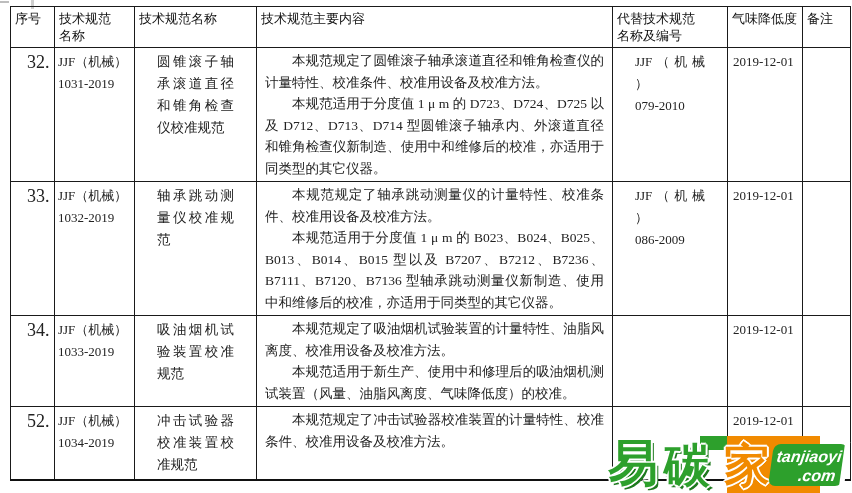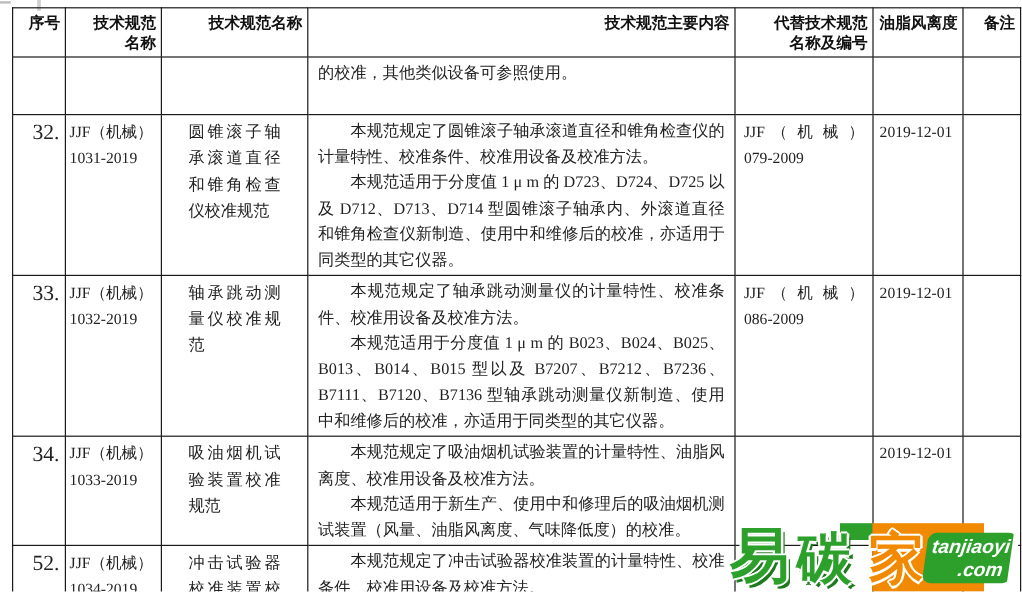--- a/index.html
+++ b/index.html
@@ -16,34 +16,34 @@
     position:absolute;left:10px;top:6px;width:840px;
     border-collapse:collapse;table-layout:fixed;
     font-size:14px;
   }
   .doc-table td,.doc-table th{
     border:1px solid #1a1a1a;vertical-align:top;padding:3px 4px;
     overflow:hidden;
   }
   .doc-table{border-bottom:2px solid #111;}
   th{
-    font-weight:bold;font-size:13px;text-align:right;vertical-align:middle;
+    font-weight:normal;font-size:13px;text-align:left;vertical-align:middle;
     padding:2px 1px;line-height:17px;color:#111;
   }
   th .wrap2{display:inline-block;max-width:58px;}
   th .wrap5{display:inline-block;max-width:84px;}
   td.c-seq{padding-left:16px;font-size:18px;line-height:22px;}
   td.c-code{font-size:13px;line-height:22px;padding-left:3px;padding-right:0;}
   td.c-name{font-size:13.5px;line-height:22px;text-align:justify;padding:3px 22px;}
   td.c-content{padding:2px 8px;}
   .para{
     font-size:13.5px;line-height:21.5px;text-indent:2em;text-align:justify;
   }
   .para.noindent{text-indent:0;text-align:left;}
-  td.c-rep{font-size:13px;line-height:22px;padding:3px 7px;}
+  td.c-rep{font-size:13px;line-height:22px;padding:3px 22px;}
   .rep-l1{text-align:justify;text-align-last:justify;}
   td.c-date{font-size:13px;line-height:19px;padding:4px 2px 3px 5px;white-space:nowrap;}
   td.c-note{}
 
   
   .wm{
     position:absolute;left:608px;top:436px;width:244px;height:57px;
     font-family:"Liberation Sans","DejaVu Sans",sans-serif;z-index:5;
   }
   .wm .blk-green{position:absolute;left:92px;top:0;width:27px;height:14px;background:#2da02c;}
@@ -86,57 +86,39 @@
       <col style="width:75px">
     <col style="width:48px">
   </colgroup>
   <thead>
     <tr style="height:40px">
       <th><span>序号</span></th>
       <th><span class="wrap2">技术规范名称</span></th>
       <th><span>技术规范名称</span></th>
       <th><span>技术规范主要内容</span></th>
       <th><span class="wrap5">代替技术规范名称及编号</span></th>
-      <th><span>油脂风离度</span></th>
+      <th><span>气味降低度</span></th>
       <th><span>备注</span></th>
     </tr>
   </thead>
   <tbody>
-    <tr style="height:48px">
-      <td class="c-seq"><span></span></td>
-      <td class="c-code">
-          <div></div>
-          <div></div>
-        </td>
-      <td class="c-name"><span></span></td>
-      <td class="c-content">
-        <div class="para noindent">的校准，其他类似设备可参照使用。</div>
-        <div class="para"></div>
-      </td>
-      <td class="c-rep">
-          <div class="rep-l1"></div>
-          <div></div>
-        </td>
-      <td class="c-date"><span></span></td>
-      <td class="c-note"><span></span></td>
-    </tr>
     <tr style="height:111px">
       <td class="c-seq"><span>32.</span></td>
       <td class="c-code">
           <div>JJF（机械）</div>
           <div>1031-2019</div>
         </td>
       <td class="c-name"><span>圆锥滚子轴承滚道直径和锥角检查仪校准规范</span></td>
       <td class="c-content">
         <div class="para">本规范规定了圆锥滚子轴承滚道直径和锥角检查仪的计量特性、校准条件、校准用设备及校准方法。</div>
         <div class="para">本规范适用于分度值 1 μ m 的 D723、D724、D725 以及 D712、D713、D714 型圆锥滚子轴承内、外滚道直径和锥角检查仪新制造、使用中和维修后的校准，亦适用于同类型的其它仪器。</div>
       </td>
       <td class="c-rep">
           <div class="rep-l1">JJF （ 机 械 ）</div>
-          <div>079-2009</div>
+          <div>079-2010</div>
         </td>
       <td class="c-date"><span>2019-12-01</span></td>
       <td class="c-note"><span></span></td>
     </tr>
     <tr style="height:129px">
       <td class="c-seq"><span>33.</span></td>
       <td class="c-code">
           <div>JJF（机械）</div>
           <div>1032-2019</div>
         </td>

